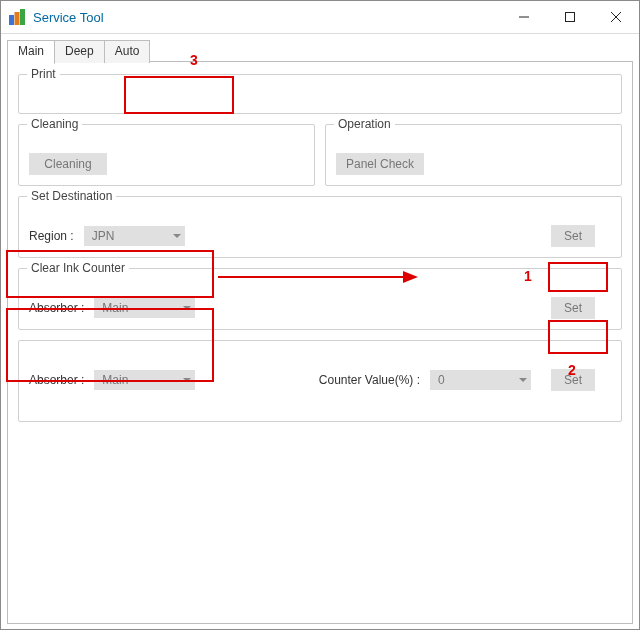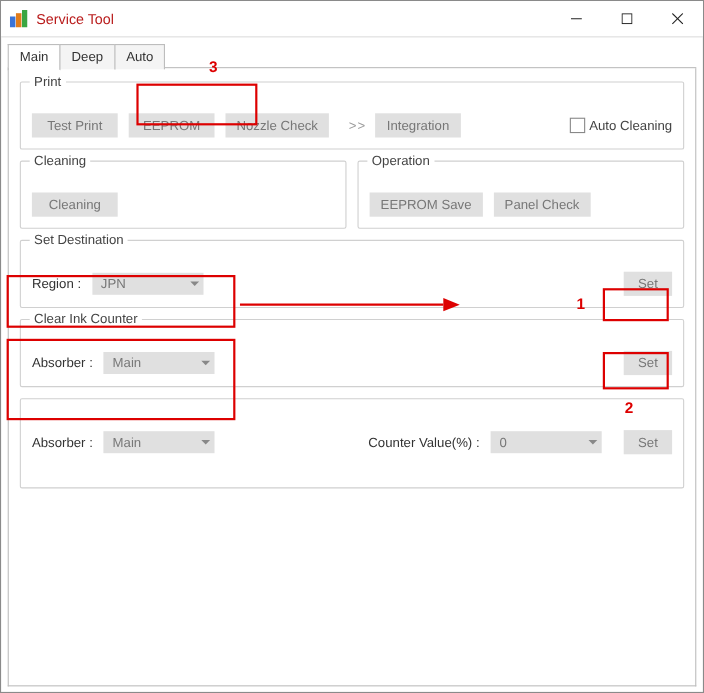--- a/index.html
+++ b/index.html
@@ -29,21 +29,21 @@
     position: relative;
   }
   .titlebar .app-icon {
     width: 16px; height: 16px;
     margin-left: 8px;
     display: inline-block;
   }
   .titlebar .title {
     margin-left: 8px;
     font-size: 13px;
-    color: #b91c1c;
+    color: #0369a1;
   }
   .titlebar .win-controls {
     position: absolute;
     right: 0; top: 0;
     height: 32px;
     display: flex;
   }
   .win-btn {
     width: 46px;
     height: 32px;
@@ -120,21 +120,21 @@
     line-height: 22px;
     text-align: center;
     background: #e0e0e0;
     color: #777;
     border: none;
     font-size: 12px;
     margin-right: 10px;
     padding: 0 10px;
     font-family: inherit;
   }
-  .btn.set { min-width: 44px; margin-right: 0; }
+  .btn.set { min-width: 44px; margin-right: 16px; }
   .lbl {
     color: #333;
     font-size: 12px;
     margin-right: 10px;
   }
   .combo {
     display: inline-flex;
     align-items: center;
     width: 101px;
     height: 20px;
@@ -241,45 +241,32 @@
     <div class="tabs">
       <div class="tab active"><span>Main</span></div>
       <div class="tab inactive"><span>Deep</span></div>
       <div class="tab inactive"><span>Auto</span></div>
     </div>
 
     <div class="tabpage" style="position:relative;">
 
       <div class="groupbox">
         <span class="legend">Print</span>
-        <div class="row">
-          <button class="btn">Test Print</button>
-          <button class="btn">EEPROM</button>
-          <button class="btn">Nozzle Check</button>
-          <span class="chevrons">&gt;&gt;</span>
-          <button class="btn">Integration</button>
-          <div class="spacer"></div>
-          <label class="checkbox">
-            <span class="box"></span>
-            <span>Auto Cleaning</span>
-          </label>
-        </div>
       </div>
 
       <div class="two-col">
         <div class="groupbox">
           <span class="legend">Cleaning</span>
           <div class="row">
             <button class="btn">Cleaning</button>
           </div>
         </div>
         <div class="groupbox">
           <span class="legend">Operation</span>
           <div class="row">
-            <button class="btn">EEPROM Save</button>
             <button class="btn">Panel Check</button>
           </div>
         </div>
       </div>
 
       <div class="groupbox">
         <span class="legend">Set Destination</span>
         <div class="row">
           <span class="lbl">Region :</span>
           <span class="combo">

